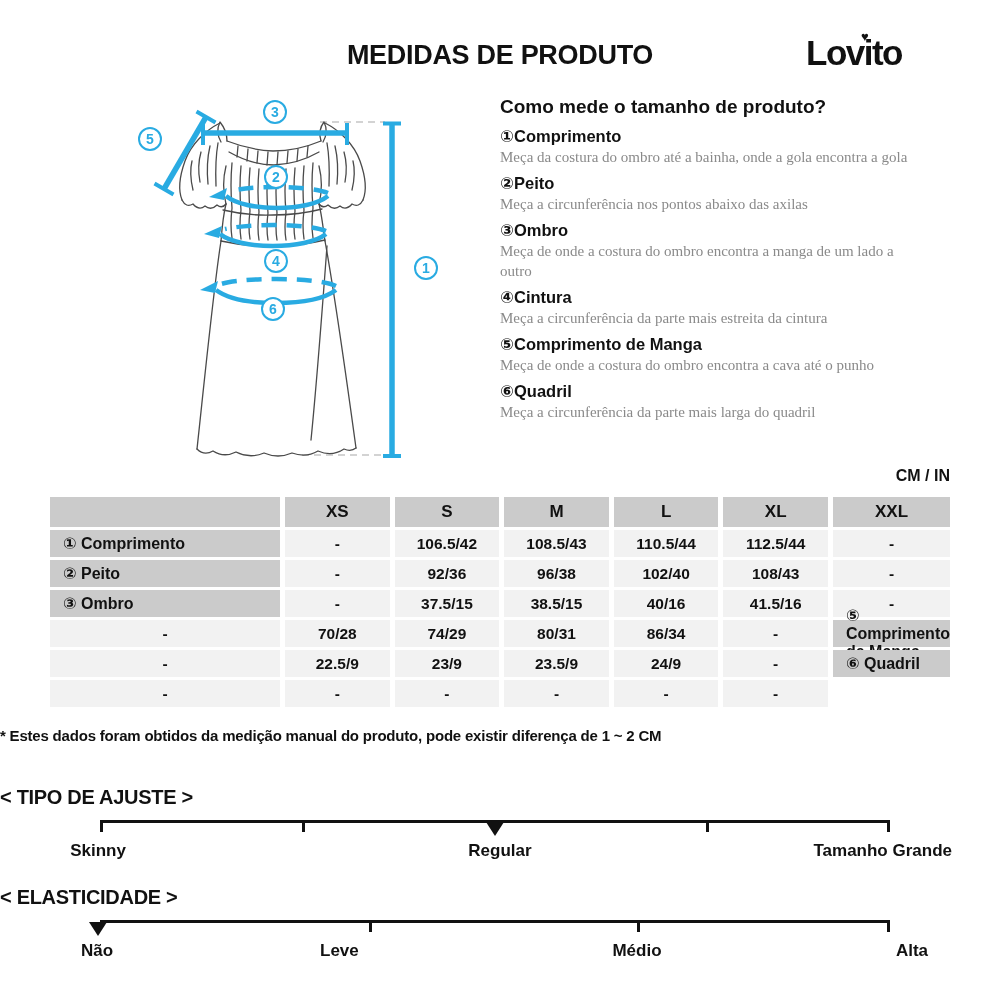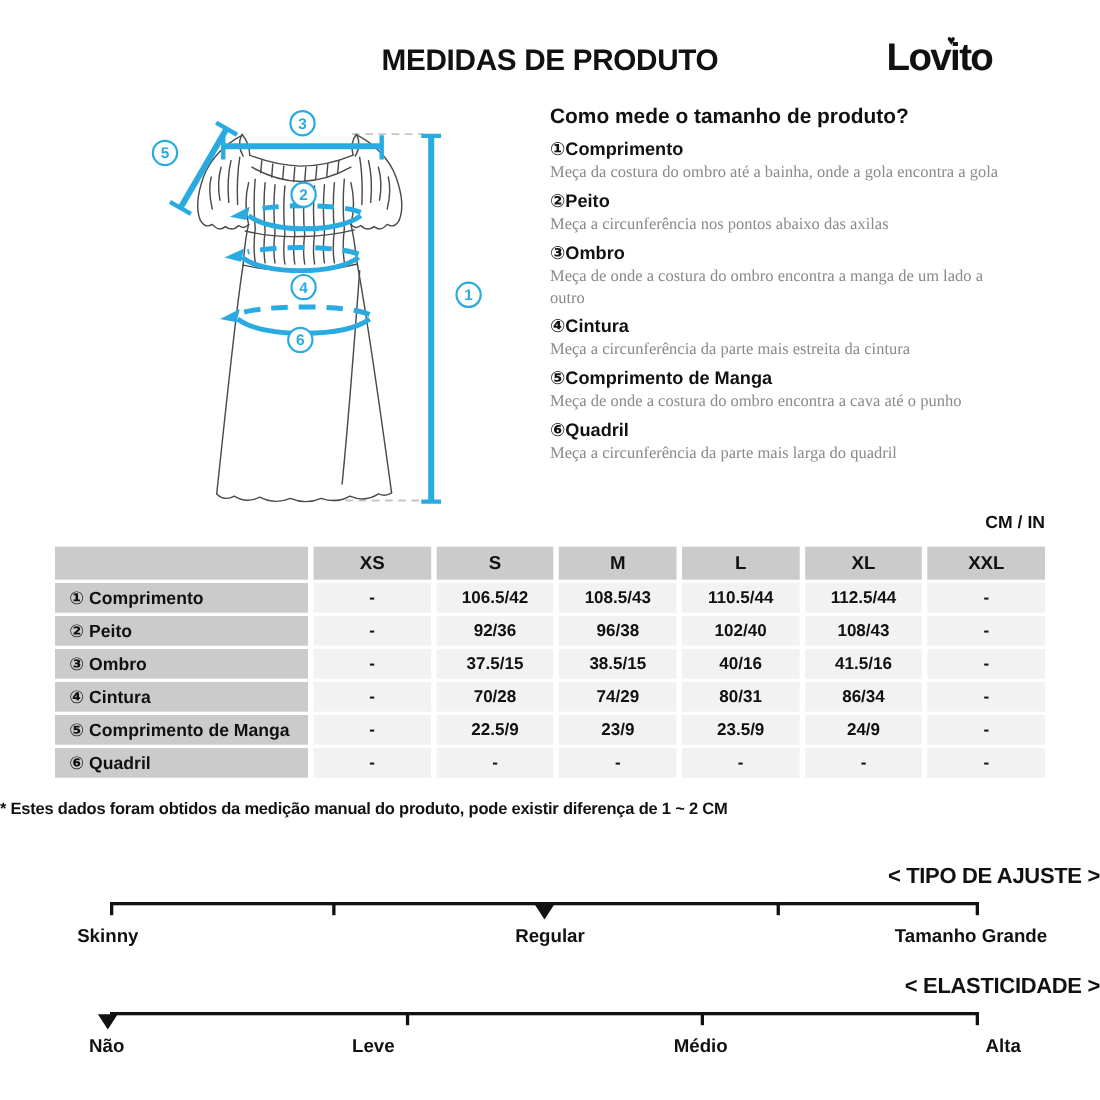--- a/index.html
+++ b/index.html
@@ -30,21 +30,21 @@
               grid-template-rows:30px repeat(6,27px);gap:3px 5px;}
   .cell{display:flex;align-items:center;justify-content:center;
         font-weight:bold;background:#f2f2f2;font-size:15.5px;}
   .cell.th{background:#cbcbcb;font-size:17px;}
   .cell.lbl{background:#cbcbcb;justify-content:flex-start;padding-left:13px;font-size:16px;}
 
   .note{position:absolute;top:727px;left:0;width:900px;text-align:left;
         font-size:15px;font-weight:bold;letter-spacing:-.2px;}
 
   
-  .scale-title{position:absolute;left:0;width:1000px;text-align:right;
+  .scale-title{position:absolute;left:0;width:1000px;text-align:left;
                font-size:20px;font-weight:bold;letter-spacing:-.3px;}
   .track{position:absolute;left:100px;width:790px;height:14px;}
   .track-line{position:absolute;top:0;left:0;right:0;height:3px;background:#111;}
   .tick{position:absolute;top:0;width:3px;height:12px;background:#111;}
   .tri{position:absolute;top:2px;width:0;height:0;
        border-left:9px solid transparent;border-right:9px solid transparent;
        border-top:14px solid #111;}
   .s-label{position:absolute;font-size:17px;font-weight:bold;white-space:nowrap;}
 </style>
 </head>
@@ -204,21 +204,20 @@
     <div class="cell">-</div>
 
     <div class="cell lbl">③ Ombro</div>
     <div class="cell">-</div>
     <div class="cell">37.5/15</div>
     <div class="cell">38.5/15</div>
     <div class="cell">40/16</div>
     <div class="cell">41.5/16</div>
     <div class="cell">-</div>
 
-    <div class="cell lbl">④ Cintura</div>
     <div class="cell">-</div>
     <div class="cell">70/28</div>
     <div class="cell">74/29</div>
     <div class="cell">80/31</div>
     <div class="cell">86/34</div>
     <div class="cell">-</div>
 
     <div class="cell lbl">⑤ Comprimento de Manga</div>
     <div class="cell">-</div>
     <div class="cell">22.5/9</div>

